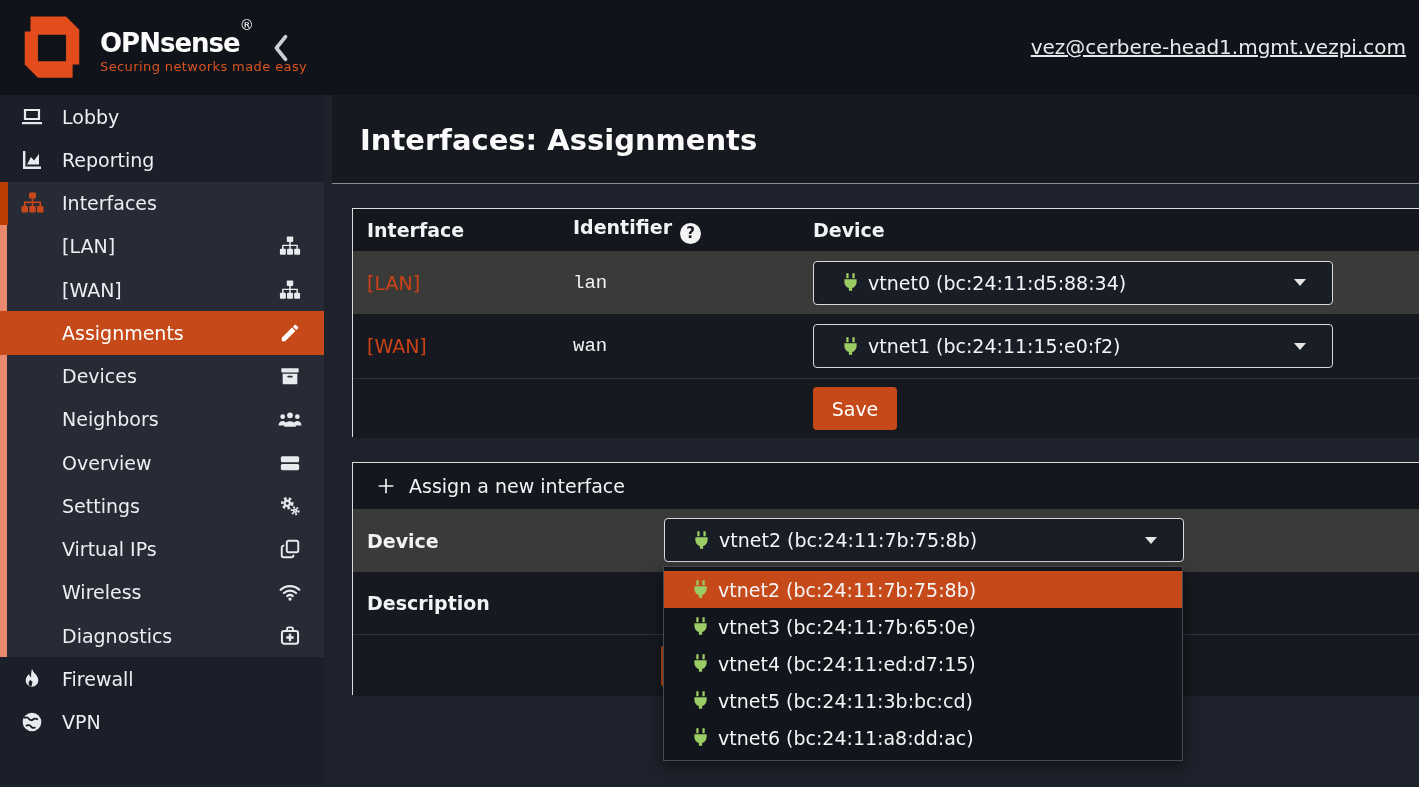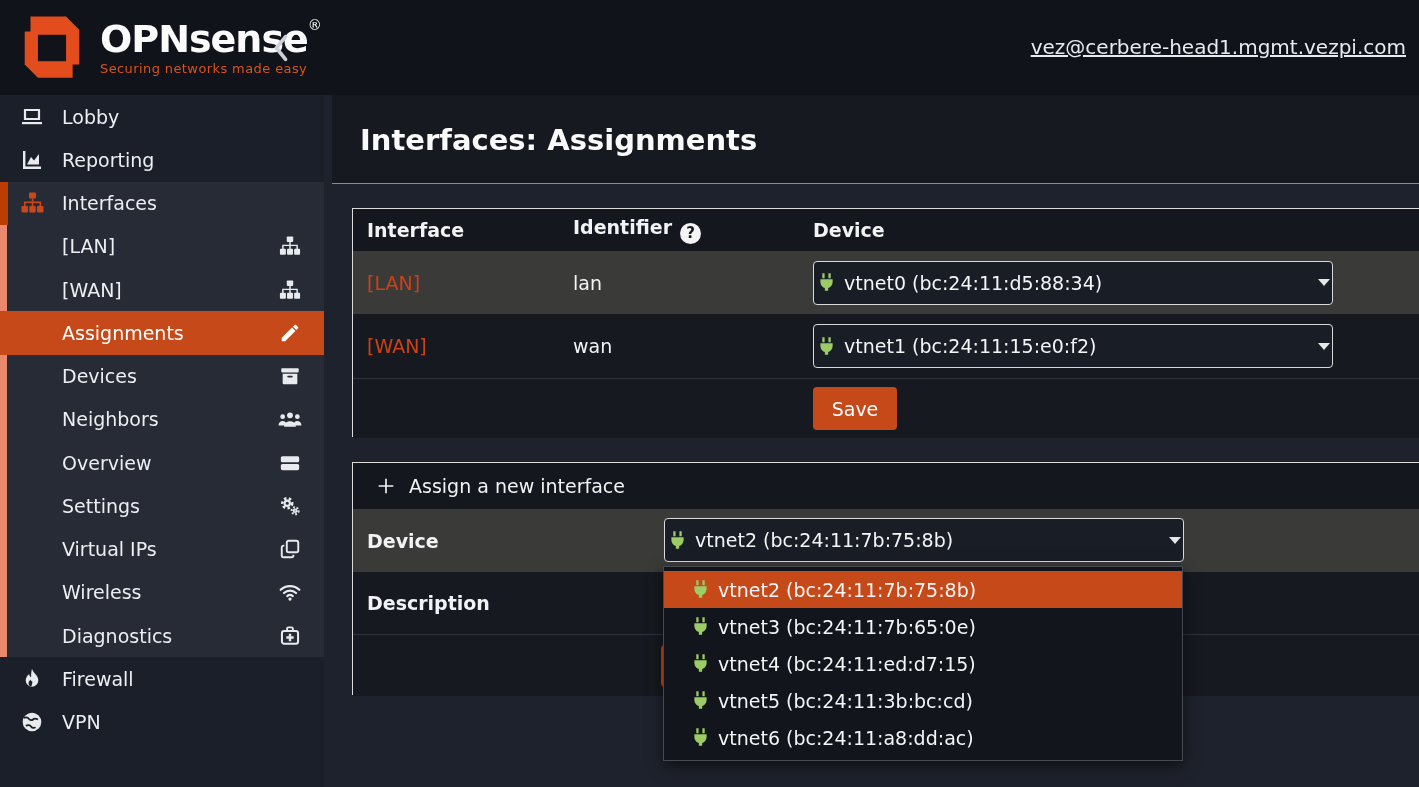--- a/index.html
+++ b/index.html
@@ -3,21 +3,21 @@
 <meta charset="utf-8">
 <style>
   * { margin:0; padding:0; box-sizing:border-box; }
   html,body { width:1419px; height:787px; overflow:hidden; background:#1e222c;
               font-family:"DejaVu Sans","Liberation Sans",sans-serif; color:#eef0f3; }
 
   
   #header { position:absolute; left:0; top:0; width:1419px; height:95px; background:#101319; z-index:5; }
   .logo-mark { position:absolute; left:14px; top:9px; }
   .brand { position:absolute; left:100px; top:18px; line-height:1; }
-  .brand-name { font-size:38px; font-weight:bold; color:#fbfbfb; letter-spacing:-1px; }
+  .brand-name { font-size:26px; font-weight:bold; color:#fbfbfb; letter-spacing:-1px; }
   .brand-reg { font-size:14px; color:#fbfbfb; vertical-align:22px; }
   .brand-tag { font-size:13px; color:#d9531f; margin-top:4px; letter-spacing:.4px; }
   .collapse { position:absolute; left:266px; top:32px; width:30px; height:32px; cursor:pointer; }
   .hdr-user { position:absolute; right:13px; top:0; height:95px; line-height:95px; font-size:20px; color:#e8eaee;text-decoration:underline; }
 
   
   #sidebar { position:absolute; left:0; top:95px; width:324px; height:692px; background:#1b1f29; z-index:4; }
   .nav-item { position:relative; height:43.25px; display:flex; align-items:center; cursor:pointer; }
   .nav-ico { position:absolute; left:12px; width:40px; display:flex; justify-content:center; }
   .nav-label { position:absolute; left:62px; font-size:19px; color:#eceef2; }
@@ -45,24 +45,24 @@
   .t-header .cell { font-size:19px; font-weight:bold; color:#f2f3f5; }
   .cell { padding-left:14px; }
   .c1 { width:206px; flex:0 0 206px; }
   .c2 { width:240px; flex:0 0 240px; }
   .c3 { flex:1; }
   .t-row { display:flex; align-items:center; }
   .row-lan { height:63px; background:#3a3a38; }
   .row-wan { height:64px; background:#16191f; }
   .row-save { height:60px; background:#16191f; border-top:1px solid #2e3340; }
   .if-name { color:#cd4116; font-size:19px; }
-  .ident { color:#f2f3f5; font-size:19px; }
+  .ident { color:#f2f3f5; font-size:19px;font-family:Liberation Mono, monospace; }
 
   .select { width:520px; height:44px; background:#191d26; border:1px solid #d9d9d9; border-radius:4px;
-            display:flex; align-items:center; padding:0 2px; cursor:pointer; }
+            display:flex; align-items:center; padding:0 26px; cursor:pointer; }
   .select .txt { font-size:19px; color:#f4f5f7; margin-left:7px; white-space:nowrap; }
   .caret { margin-left:auto; width:0; height:0; border-left:6px solid transparent;
            border-right:6px solid transparent; border-top:7px solid #e6e6e6; }
 
   .btn { background:#c64a19; color:#fff; border:none; border-radius:4px; font-size:19px;
          font-family:inherit; cursor:pointer; }
   .save-btn { width:84px; height:43px; }
 
   .qmark { display:inline-flex; width:21px; height:21px; border-radius:50%; background:#f4f4f4;
            color:#14171d; font-size:15px; font-weight:bold; align-items:center; justify-content:center;

